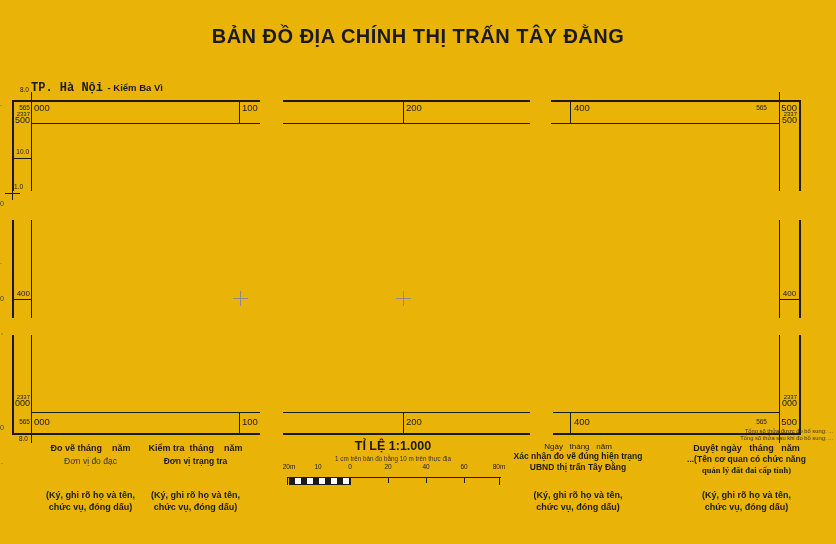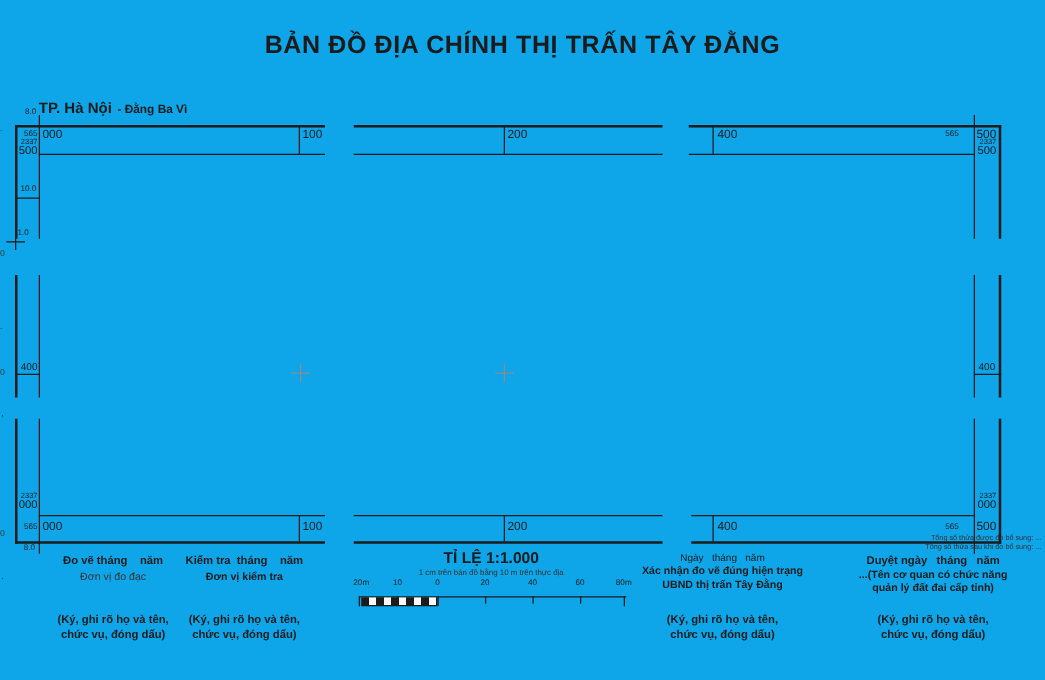--- a/index.html
+++ b/index.html
@@ -1,16 +1,16 @@
 <!DOCTYPE html>
 <html><head>
 <meta charset="utf-8">
 <style>
   html,body{margin:0;padding:0;background:#fff;}
-  .sheet{position:relative;width:836px;height:544px;background:#0ea5e9;overflow:hidden;
+  .sheet{position:relative;width:836px;height:544px;background:#eab308;overflow:hidden;
          font-family:"Liberation Sans","DejaVu Sans",sans-serif;color:#1b1b1b;}
   .ln{position:absolute;background:#1b1b1b;}
   .ln.gray{background:#8c8c8c;}
   .lbl{position:absolute;line-height:1;white-space:nowrap;color:#1b1b1b;}
   .r{text-align:right;}
   .c{text-align:center;}
   .t6{font-size:6px;}
   .t65{font-size:6.5px;}
   .t7{font-size:7px;}
   .t8{font-size:8px;}
@@ -23,22 +23,22 @@
   .checker{position:absolute;background:repeating-linear-gradient(90deg,#1b1b1b 0 6px,#ffffff 6px 12px);
            border-bottom:1px solid #1b1b1b;}
 </style>
 </head>
 <body>
 
 <div class="sheet">
 
   <div class="lbl full b" style="top:26px;font-size:20px;letter-spacing:.5px;">BẢN ĐỒ ĐỊA CHÍNH THỊ TRẤN TÂY ĐẰNG</div>
   <div class="lbl" style="left:31px;top:78px;">
-    <span class="b" style="font-size:12px;">TP. Hà Nội</span>
-    <span class="b" style="font-size:9.5px;">- Đằng Ba Vì</span>
+    <span class="b" style="font-size:12px;font-family:Liberation Mono, monospace;">TP. Hà Nội</span>
+    <span class="b" style="font-size:9.5px;">- Kiểm Ba Vì</span>
   </div>
 
   <div class="ln" style="left:12px;top:100px;width:248px;height:2px;"></div>
   <div class="ln" style="left:283px;top:100px;width:247px;height:2px;"></div>
   <div class="ln" style="left:551px;top:100px;width:250px;height:2px;"></div>
   <div class="ln" style="left:31px;top:123px;width:229px;height:1px;"></div>
   <div class="ln" style="left:283px;top:123px;width:247px;height:1px;"></div>
   <div class="ln" style="left:551px;top:123px;width:228px;height:1px;"></div>
   <div class="ln" style="left:239px;top:101px;width:1px;height:23px;"></div>
   <div class="ln" style="left:403px;top:101px;width:1px;height:23px;"></div>
@@ -116,21 +116,21 @@
   <div class="lbl t7 frag" style="left:1px;top:328px;">,</div>
   <div class="lbl t7 frag" style="left:0;top:424px;">0</div>
   <div class="lbl t7 frag" style="left:1px;top:458px;">.</div>
 
   <div class="lbl b t9 c" style="left:18px;top:444px;width:145px;">Đo vẽ tháng&nbsp;&nbsp;&nbsp;&nbsp;năm</div>
   <div class="lbl t85 c" style="left:18px;top:457px;width:145px;color:#333;">Đơn vị đo đạc</div>
   <div class="lbl b t9 c" style="left:18px;top:491px;width:145px;">(Ký, ghi rõ họ và tên,</div>
   <div class="lbl b t9 c" style="left:18px;top:503px;width:145px;">chức vụ, đóng dấu)</div>
 
   <div class="lbl b t9 c" style="left:123px;top:444px;width:145px;">Kiểm tra&nbsp;&nbsp;tháng&nbsp;&nbsp;&nbsp;&nbsp;năm</div>
-  <div class="lbl b t85 c" style="left:123px;top:457px;width:145px;">Đơn vị kiểm tra</div>
+  <div class="lbl b t85 c" style="left:123px;top:457px;width:145px;">Đơn vị trạng tra</div>
   <div class="lbl b t9 c" style="left:123px;top:491px;width:145px;">(Ký, ghi rõ họ và tên,</div>
   <div class="lbl b t9 c" style="left:123px;top:503px;width:145px;">chức vụ, đóng dấu)</div>
 
   <div class="lbl b c" style="left:283px;top:440px;width:220px;font-size:12.5px;">TỈ LỆ 1:1.000</div>
   <div class="lbl c" style="left:283px;top:456px;width:220px;font-size:6.3px;color:#333;">1 cm trên bản đồ bằng 10 m trên thực địa</div>
   <div class="lbl t65" style="left:289px;top:464px;transform:translateX(-50%);">20m</div>
   <div class="lbl t65" style="left:318px;top:464px;transform:translateX(-50%);">10</div>
   <div class="lbl t65" style="left:350px;top:464px;transform:translateX(-50%);">0</div>
   <div class="lbl t65" style="left:388px;top:464px;transform:translateX(-50%);">20</div>
   <div class="lbl t65" style="left:426px;top:464px;transform:translateX(-50%);">40</div>
@@ -149,17 +149,17 @@
   <div class="lbl t8 c" style="left:498px;top:443px;width:160px;">Ngày&nbsp;&nbsp;&nbsp;tháng&nbsp;&nbsp;&nbsp;năm</div>
   <div class="lbl b t85 c" style="left:498px;top:452px;width:160px;">Xác nhận đo vẽ đúng hiện trạng</div>
   <div class="lbl b t85 c" style="left:498px;top:463px;width:160px;">UBND thị trấn Tây Đằng</div>
   <div class="lbl b t9 c" style="left:498px;top:491px;width:160px;">(Ký, ghi rõ họ và tên,</div>
   <div class="lbl b t9 c" style="left:498px;top:503px;width:160px;">chức vụ, đóng dấu)</div>
 
   <div class="lbl r" style="left:660px;top:429px;width:173px;font-size:5.8px;color:#333;">Tổng số thửa được đo bổ sung: ...</div>
   <div class="lbl r" style="left:660px;top:436px;width:173px;font-size:5.8px;color:#333;">Tổng số thửa sau khi đo bổ sung: ...</div>
   <div class="lbl b t9 c" style="left:660px;top:444px;width:173px;">Duyệt ngày&nbsp;&nbsp;&nbsp;tháng&nbsp;&nbsp;&nbsp;năm</div>
   <div class="lbl b t85 c" style="left:660px;top:455px;width:173px;">...(Tên cơ quan có chức năng</div>
-  <div class="lbl b t85 c" style="left:660px;top:466px;width:173px;">quản lý đất đai cấp tỉnh)</div>
+  <div class="lbl b t85 c" style="left:660px;top:466px;width:173px;font-family:Liberation Serif, serif;">quản lý đất đai cấp tỉnh)</div>
   <div class="lbl b t9 c" style="left:660px;top:491px;width:173px;">(Ký, ghi rõ họ và tên,</div>
   <div class="lbl b t9 c" style="left:660px;top:503px;width:173px;">chức vụ, đóng dấu)</div>
 
 </div>
 
 </body></html>

